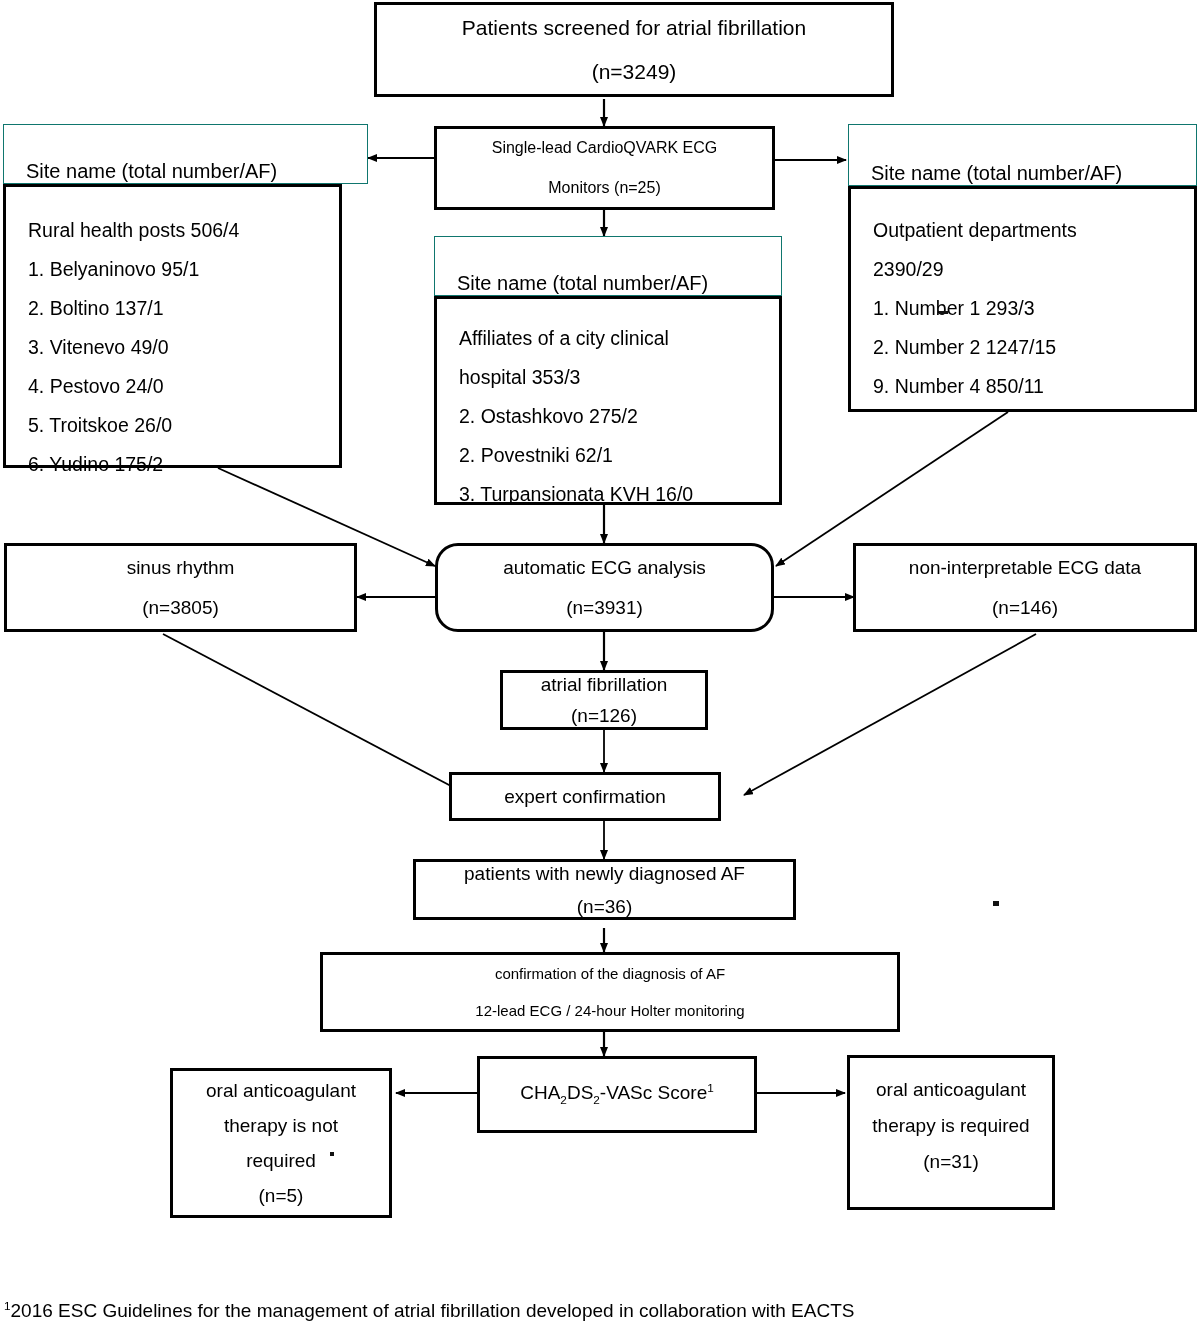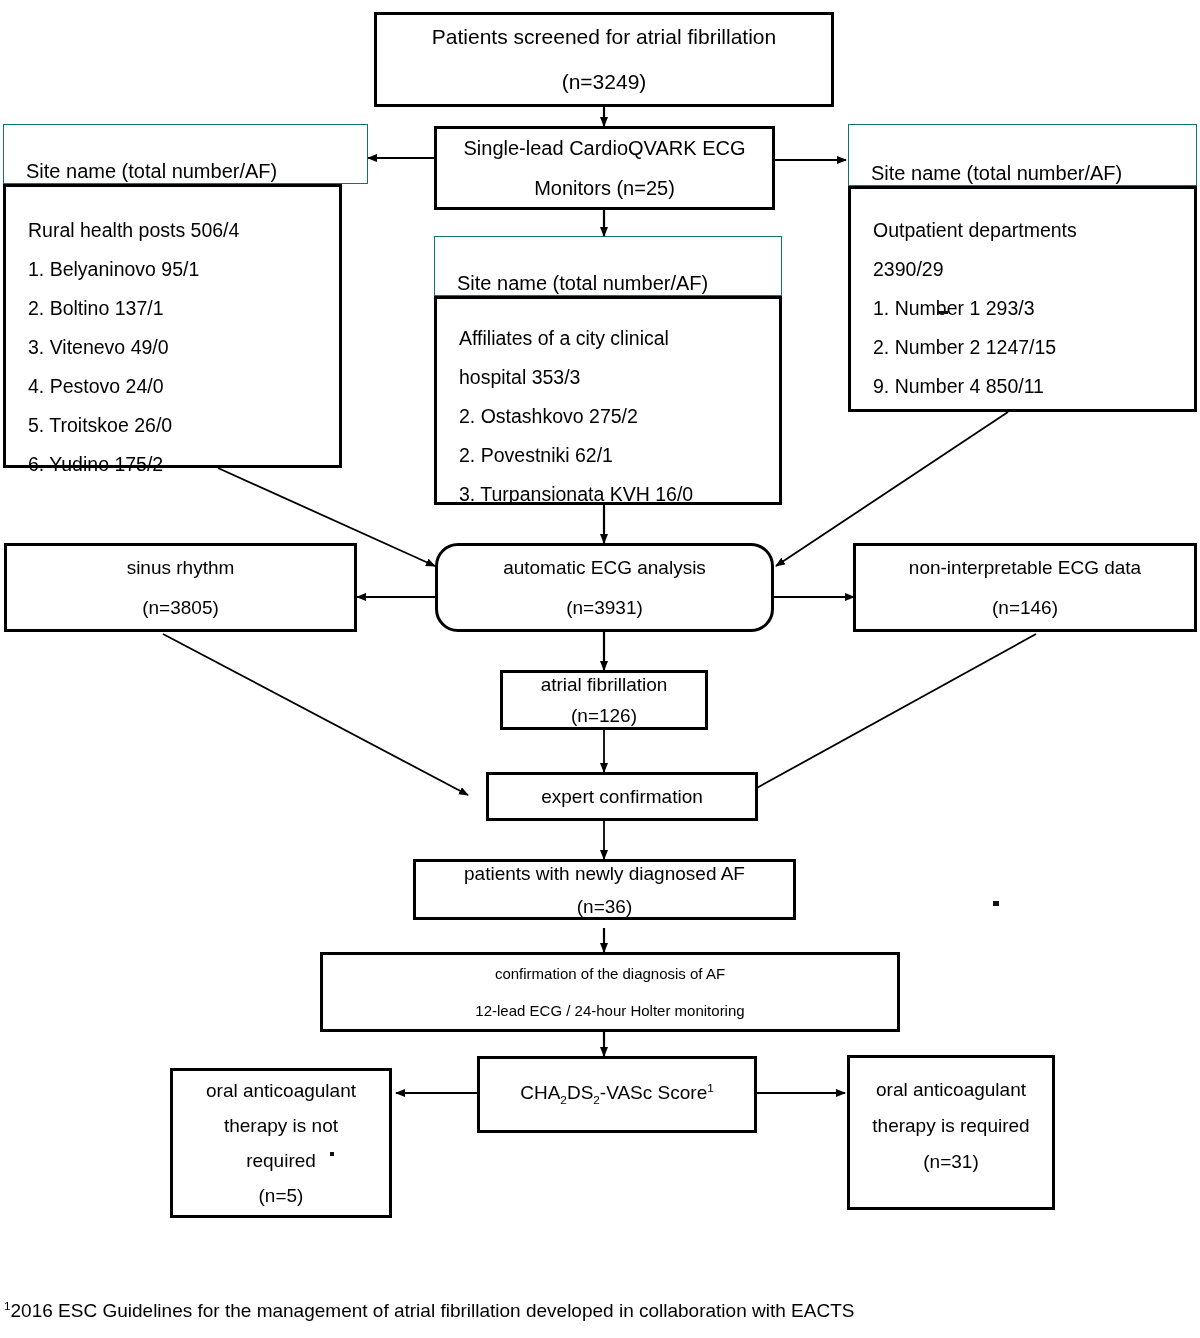--- a/index.html
+++ b/index.html
@@ -111,26 +111,26 @@
 
     <line x1="604" y1="928" x2="604" y2="952" stroke="#000" stroke-width="2.2" marker-end="url(#ah)"></line>
 
     <line x1="604" y1="1032" x2="604" y2="1056" stroke="#000" stroke-width="2.2" marker-end="url(#ah)"></line>
 
     <line x1="477" y1="1093" x2="396" y2="1093" stroke="#000" stroke-width="1.8" marker-end="url(#ah)"></line>
 
     <line x1="757" y1="1093" x2="845" y2="1093" stroke="#000" stroke-width="1.8" marker-end="url(#ah)"></line>
   </svg>
 
-  <div class="box center" style="left:374px; top:12px; width:460px; height:95px; font-size:21px; line-height:44px;justify-content:space-between;">
+  <div class="box center" style="left:374px; top:2px; width:520px; height:95px; font-size:21px; line-height:44px;">
     <span class="line">Patients screened for atrial fibrillation</span>
     <span class="line">(n=3249)</span>
   </div>
 
-  <div class="box center" style="left:434px; top:126px; width:341px; height:84px; font-size:20px; line-height:40px;">
+  <div class="box center" style="left:434px; top:126px; width:341px; height:84px; font-size:16px; line-height:40px;">
     <span class="line">Single-lead CardioQVARK ECG</span>
     <span class="line">Monitors (n=25)</span>
   </div>
 
   <div class="hdr" style="left:3px; top:124px; width:365px; height:60px; font-size:20px;">
     <span class="line">Site name (total number/AF)</span>
   </div>
   <div class="listbox" style="left:3px; top:184px; width:339px; height:284px; font-size:19.5px; line-height:39px; padding-top:24px;">
     <span class="line">Rural health posts 506/4</span>
     <span class="line">1. Belyaninovo 95/1</span>
@@ -176,21 +176,21 @@
   <div class="box center" style="left:853px; top:543px; width:344px; height:89px; font-size:19px; line-height:40px;">
     <span class="line">non-interpretable ECG data</span>
     <span class="line">(n=146)</span>
   </div>
 
   <div class="box center" style="left:500px; top:670px; width:208px; height:60px; font-size:19px; line-height:31px;">
     <span class="line">atrial fibrillation</span>
     <span class="line">(n=126)</span>
   </div>
 
-  <div class="box center" style="left:486px; top:772px; width:272px; height:49px; font-size:19px; line-height:43px;">
+  <div class="box center" style="left:449px; top:772px; width:272px; height:49px; font-size:19px; line-height:43px;">
     <span class="line">expert confirmation</span>
   </div>
 
   <div class="box center" style="left:413px; top:859px; width:383px; height:61px; font-size:19px; line-height:33px;">
     <span class="line">patients with newly diagnosed AF</span>
     <span class="line">(n=36)</span>
   </div>
 
   <div class="box center" style="left:320px; top:952px; width:580px; height:80px; font-size:15px; line-height:37px;">
     <span class="line">confirmation of the diagnosis of AF</span>

